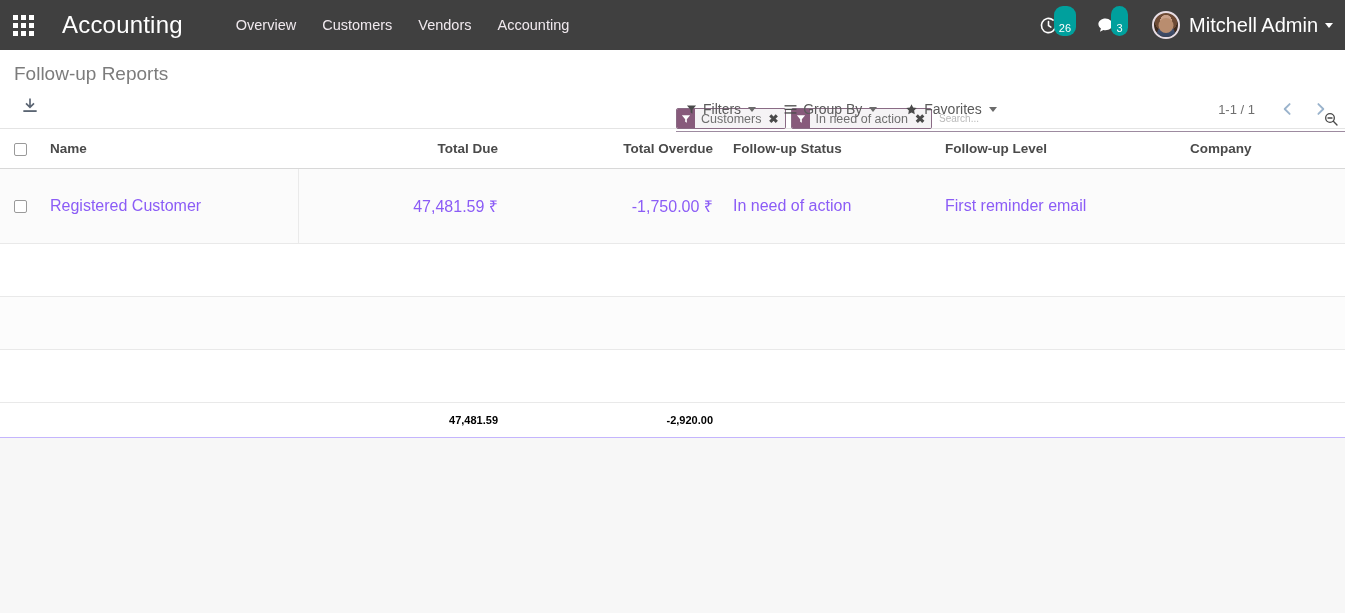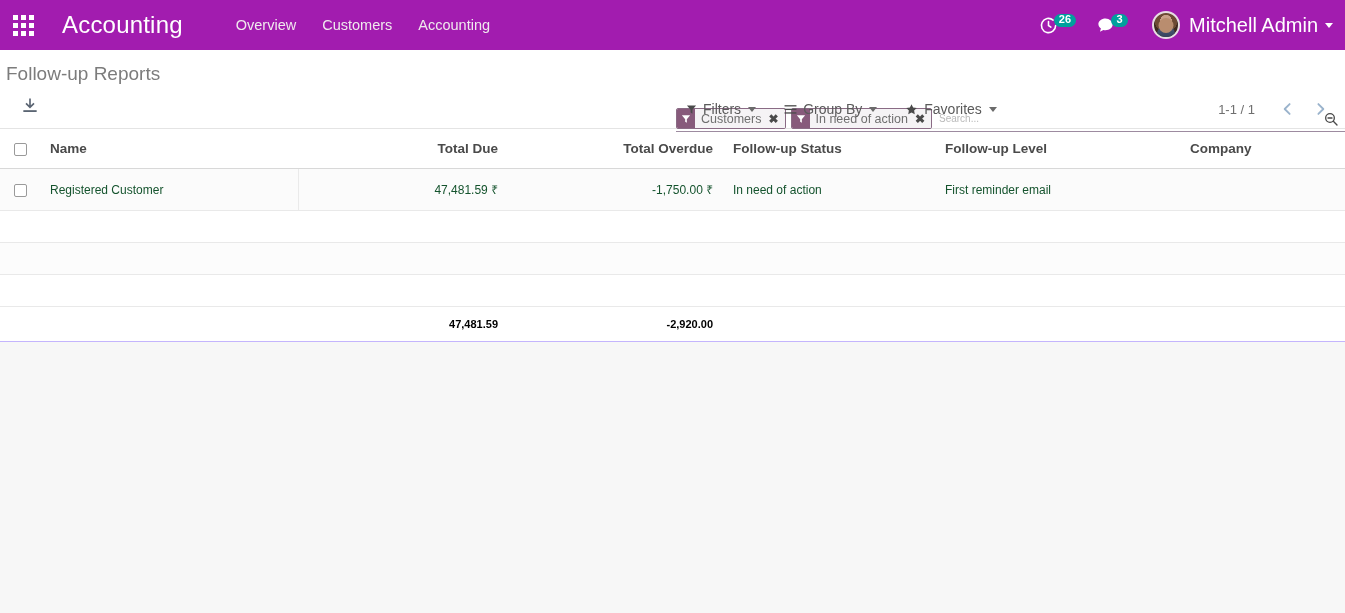--- a/index.html
+++ b/index.html
@@ -9,21 +9,21 @@
     width: 1345px; height: 613px;
     background: #f7f7f7;
     font-family: "Liberation Sans", sans-serif;
     -webkit-font-smoothing: antialiased;
   }
   .app { width: 1345px; height: 613px; position: relative; overflow: hidden; background:#f7f7f7; }
 
   
   .navbar {
     height: 50px; width: 100%;
-    background: #a21caf;
+    background: #404040;
     display: flex; align-items: center;
     padding: 0 12px 0 6px;
     position: relative;
   }
   .apps-grid {
     width: 34px; height: 40px;
     display: flex; align-items: center; justify-content: center;
     cursor: pointer;
   }
   .apps-grid .g {
@@ -48,22 +48,22 @@
 
   .nav-right {
     margin-left: auto; display: flex; align-items: center; height: 100%;
   }
   .nav-ico {
     position: relative; display: flex; align-items: center;
     height: 50px; padding: 0 10px; cursor: pointer;
   }
   .badge {
     background: #00A09D; color: #fff;
-    font-size: 11px; font-weight: bold;
-    border-radius: 9px; padding: 0 5px 2px;
+    font-size: 11px; font-weight: normal;
+    border-radius: 9px; padding: 17px 5px 2px;
     line-height: 1; margin-left: -4px; margin-top: -9px;
     min-width: 17px; text-align: center;
   }
   .svg-w { display:block; }
   .company-sel {
     color: #fff; font-size: 14.5px; padding: 0 8px 0 14px;
     white-space: nowrap; cursor: pointer; display:flex; align-items:center;
   }
   .caret {
     display:inline-block; width:0; height:0;
@@ -87,21 +87,21 @@
     width:15px; height:15px; transform:translateX(-50%);
     background:#b98d6f; border-radius:50%; z-index:2;
   }
   .username { color:#fff; font-size:20px; margin-left:9px; white-space:nowrap; }
 
   
   .control-panel { background:#fff; position:relative; }
   .cp-row1 { display:flex; align-items:flex-start; padding: 14px 0 0 0; min-height:40px; }
   .page-title {
     font-size: 19px; color: #7c7c7c; font-weight: 400;
-    padding-left: 6px; line-height: 1.1; white-space:nowrap;
+    padding-left: 14px; line-height: 1.1; white-space:nowrap;
   }
   .searchview {
     position:absolute; left: 676px; top: 56px; right: 0px;
     display:flex; align-items:center;
     border-bottom: 1px solid #9d8ba0;
     height: 26px; padding-right: 6px;
   }
   .facet {
     display:flex; align-items:stretch; height: 21px;
     border: 1px solid #8a6b85; border-radius: 2px;
@@ -154,21 +154,21 @@
 
   
   .listview { background:#fff; width:100%; }
   table.olist { width:100%; border-collapse: collapse; table-layout: fixed; border-radius: 14px; }
   table.olist th {
     font-size: 13.5px; color:#4a4a4a; font-weight: bold;
     padding: 12px 10px; border-top:1px solid #e4e4e4; border-bottom:1px solid #d8d8d8;
     background:#fff; white-space:nowrap;
   }
   table.olist td {
-    font-size: 12px; color:#14532d; padding: 12px 10px;
+    font-size: 16px; color:#8b5cf6; padding: 26px 10px;
     border-bottom: 1px solid #e9e9e9; white-space:nowrap; overflow:hidden;
     text-overflow: ellipsis;
   }
   tr.data-row td { background: #fbfbfb; }
   tr.data-row td.cell-name { border-right: 1px solid #eaeaea; }
   tr.filler td { height: 32px; border-bottom: 1px solid #e9e9e9; }
   tr.filler.alt td { background: #fcfcfc; }
   tr.filler.plain td { background: #fff; }
   tr.totals td {
     font-weight: bold; color:#000000; font-size:11px;
@@ -203,20 +203,21 @@
           <i></i>
           <i></i>
       </div>
     </div>
 
     <div class="brand">Accounting</div>
 
     <div class="menu">
       <div class="menu-item">Overview</div>
       <div class="menu-item">Customers</div>
+      <div class="menu-item">Vendors</div>
       <div class="menu-item">Accounting</div>
     </div>
 
     <div class="nav-right">
 
       <div class="nav-ico">
         <span>
           <svg class="svg-w" width="19" height="19" viewBox="0 0 24 24" fill="none" stroke="#ffffff" stroke-width="2" stroke-linecap="round">
             <path d="M21 12a9 9 0 1 1-3.2-6.9"></path>
             <path d="M12 7v5l3 2"></path>

